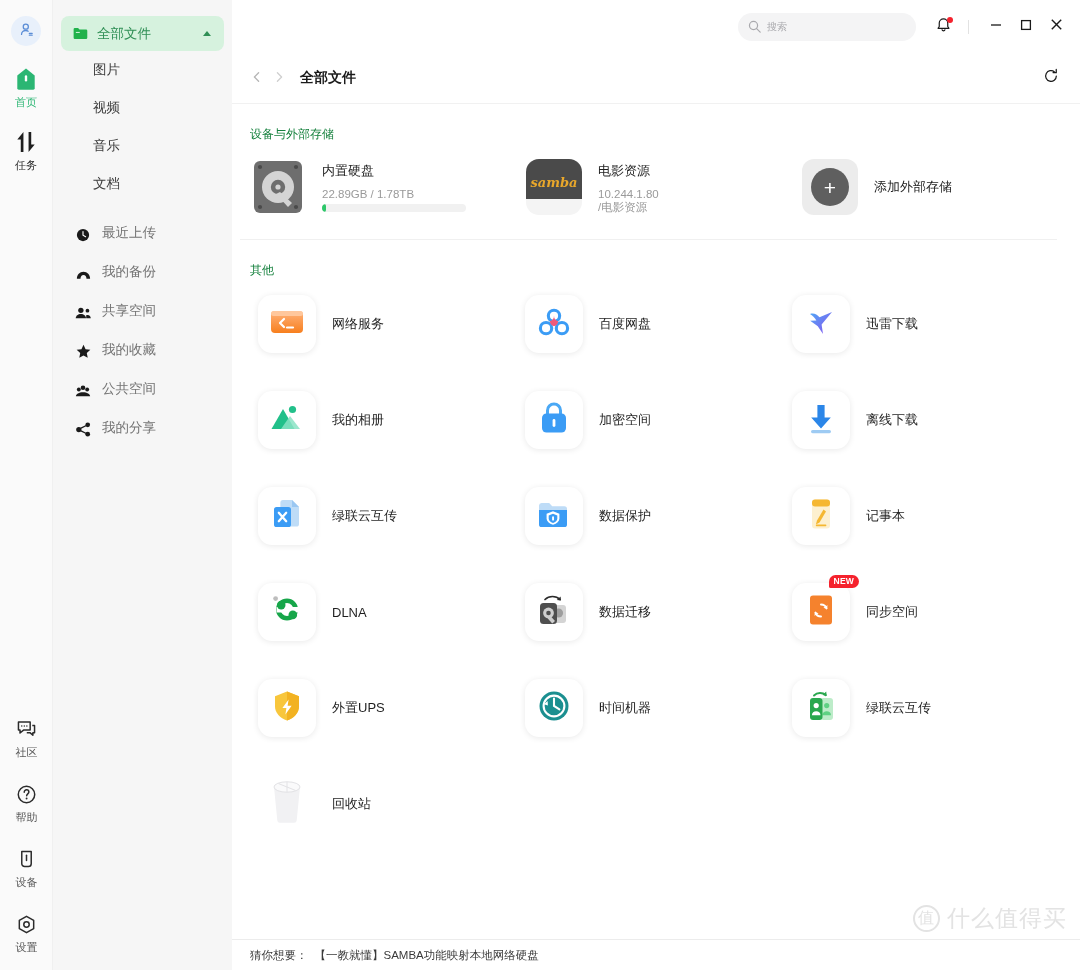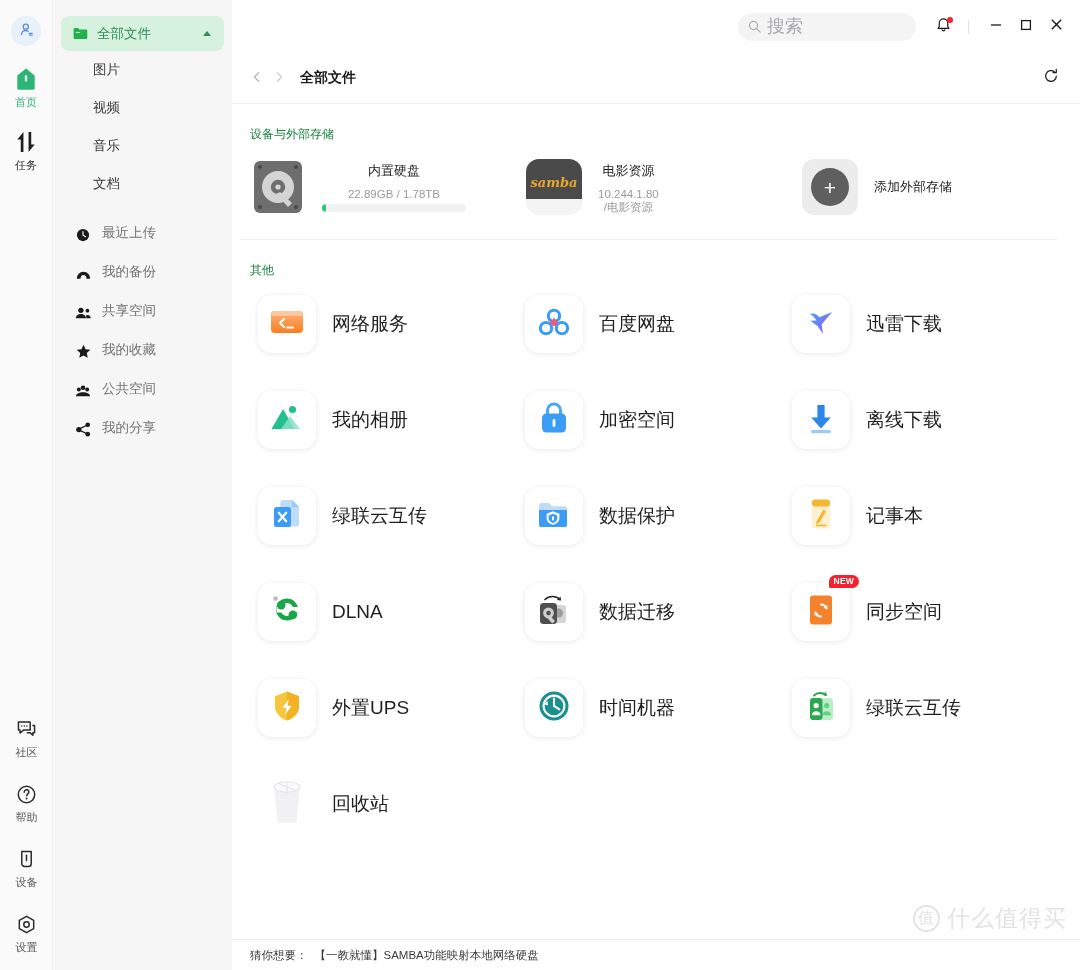--- a/index.html
+++ b/index.html
@@ -108,21 +108,21 @@
   .search {
     width: 178px; height: 28px;
     background: #f4f4f5; border-radius: 14px;
     display: flex; align-items: center;
     padding: 0 10px;
     margin-right: 14px;
   }
   .search .s-ico { margin-right: 6px; display: flex; }
   .search input {
     border: none; outline: none; background: transparent;
-    font-size: 18px; color: #333; width: 100%;
+    font-size: 10px; color: #333; width: 100%;
     font-family: "Liberation Sans", sans-serif;
   }
   .search input::placeholder { color: #a9a9ad; }
   .bell-wrap { position: relative; width: 26px; height: 26px; display:flex; align-items:center; justify-content:center; cursor:pointer; }
   .bell-dot {
     position: absolute; top: 3px; right: 3px;
     width: 6px; height: 6px; border-radius: 50%;
     background: #f5222d;
   }
   .wdiv { width: 1px; height: 14px; background: #e2e2e2; margin: 0 12px; }
@@ -163,21 +163,21 @@
   .storage-row {
     display: flex;
     padding-left: 10px;
     padding-bottom: 24px;
     border-bottom: 1px solid #f0f0f0;
     margin-right: 2px;
   }
   .storage-cell { width: 276px; display: flex; align-items: flex-start; cursor: pointer; }
   .storage-cell.add { width: auto; align-items: center; }
   .st-icon { width: 56px; height: 56px; flex: 0 0 56px; margin-right: 16px; }
-  .st-body { padding-top: 3px; text-align: center; }
+  .st-body { padding-top: 3px; }
   .st-name { font-size: 13px; color: #1f1f1f; margin-bottom: 8px; }
   .st-meta { font-size: 11.5px; color: #9a9a9a; }
   .st-path { font-size: 11.5px; color: #9a9a9a; }
   .bar {
     width: 144px; height: 8px; border-radius: 4px;
     background: #f1f1f1; overflow: hidden; margin-top: 4px;
   }
   .bar-fill { height: 100%; background: #2ec76a; border-radius: 4px; }
   .add-circle {
     width: 56px; height: 56px; border-radius: 12px;
@@ -203,21 +203,21 @@
   .app-cell { display: flex; align-items: center; cursor: pointer; }
   .app-tile {
     width: 58px; height: 58px; flex: 0 0 58px;
     border-radius: 14px; background: #fff;
     box-shadow: 0 1px 6px rgba(0,0,0,0.09);
     display: flex; align-items: center; justify-content: center;
     position: relative;
     margin-right: 16px;
   }
   .app-tile.flat { box-shadow: none; }
-  .app-name { font-size: 19px; color: #1f1f1f; }
+  .app-name { font-size: 13px; color: #1f1f1f; }
   .new-badge {
     position: absolute; top: -8px; right: -9px;
     background: #f5222d; color: #fff;
     font-size: 8.5px; font-weight: bold;
     border-radius: 8px 8px 8px 2px;
     padding: 2px 5px; line-height: 9px;
     letter-spacing: 0.2px;
   }
 
   

